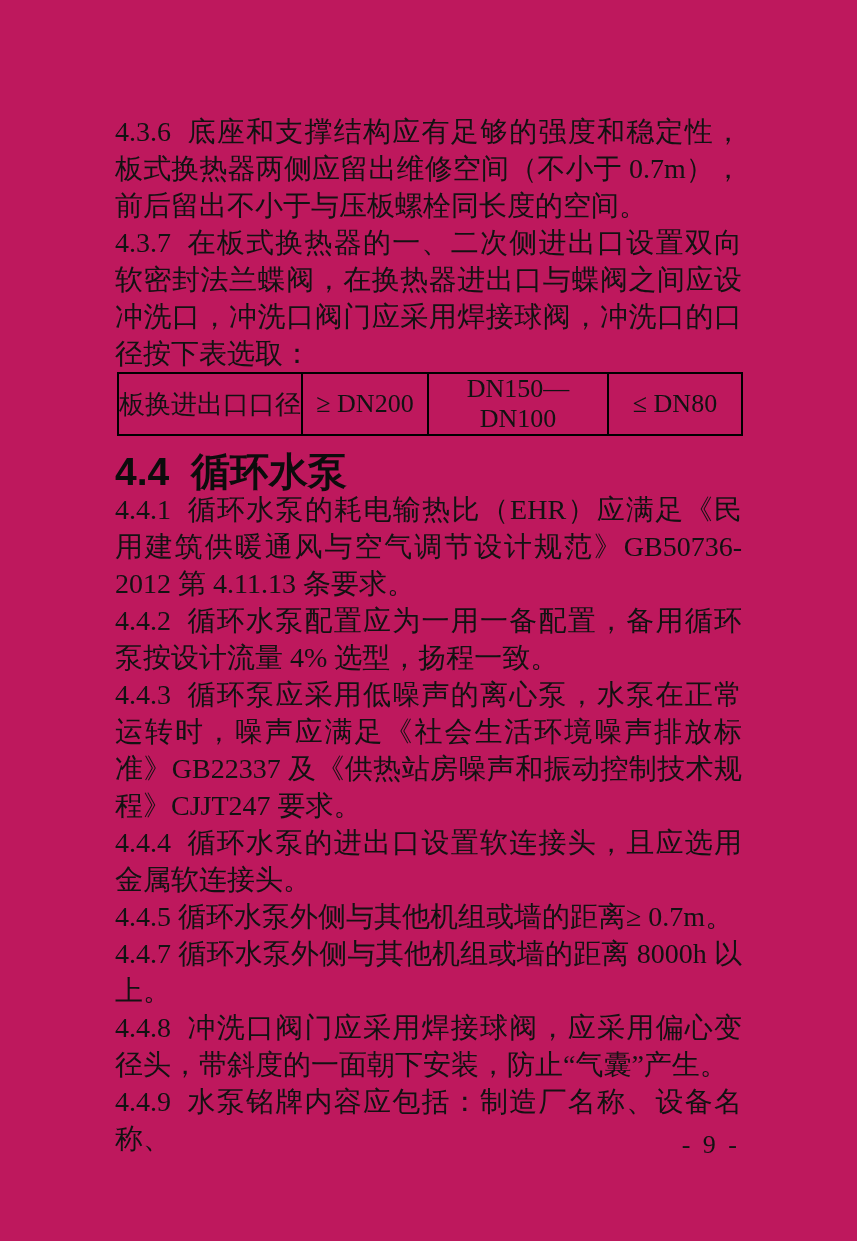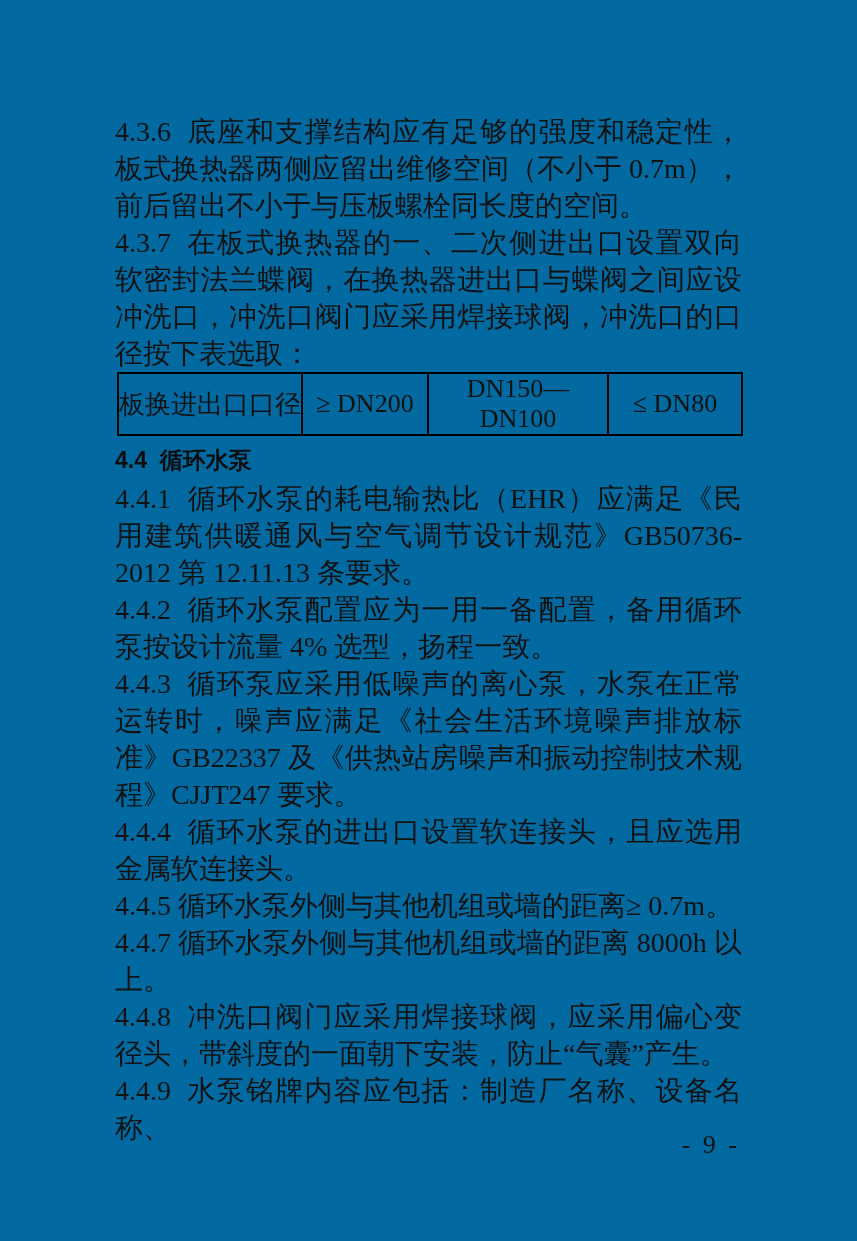--- a/index.html
+++ b/index.html
@@ -4,43 +4,43 @@
 <style>
   html, body { margin: 0; padding: 0; }
   body {
     width: 857px; height: 1241px;
     background: #ffffff;
     font-family: "Liberation Serif", "DejaVu Serif", serif;
   }
   .page {
     position: relative;
     width: 857px; height: 1241px;
-    background: #0369a1;
+    background: #be185d;
     color: #121212;
     overflow: hidden;
   }
   .content {
     position: absolute;
     left: 115px; top: 113px;
     width: 627px;
   }
   .clause {
     margin: 0;
     font-size: 28px;
     line-height: 37px;
     text-align: justify;
     white-space: pre-wrap;
     font-family: "Liberation Serif", "DejaVu Serif", serif;
     color: #121212;
   }
   .section-heading {
-    margin: 6px 0 1px 0;
+    margin: 17px 0 1px 0;
     font-family: "Liberation Sans", "DejaVu Sans", sans-serif;
     font-weight: 700;
-    font-size: 23px;
+    font-size: 39px;
     line-height: 37px;
     white-space: pre-wrap;
     color: #0c0c0c;
   }
   .flush-table {
     border-collapse: collapse;
     table-layout: fixed;
     width: 624px;
     margin: 0 0 0 2px;
   }
@@ -85,21 +85,21 @@
           <td>板换进出口口径</td>
           <td>≥ DN200</td>
           <td>DN150—DN100</td>
           <td>≤ DN80</td>
         </tr>
       </tbody>
     </table>
 
     <h2 class="section-heading">4.4  循环水泵</h2>
 
-    <p class="clause">4.4.1  循环水泵的耗电输热比（EHR）应满足《民用建筑供暖通风与空气调节设计规范》GB50736-2012 第 12.11.13 条要求。</p>
+    <p class="clause">4.4.1  循环水泵的耗电输热比（EHR）应满足《民用建筑供暖通风与空气调节设计规范》GB50736-2012 第 4.11.13 条要求。</p>
     <p class="clause">4.4.2  循环水泵配置应为一用一备配置，备用循环泵按设计流量 4% 选型，扬程一致。</p>
     <p class="clause">4.4.3  循环泵应采用低噪声的离心泵，水泵在正常运转时，噪声应满足《社会生活环境噪声排放标准》GB22337 及《供热站房噪声和振动控制技术规程》CJJT247 要求。</p>
     <p class="clause">4.4.4  循环水泵的进出口设置软连接头，且应选用金属软连接头。</p>
     <p class="clause">4.4.5 循环水泵外侧与其他机组或墙的距离≥ 0.7m。</p>
     <p class="clause">4.4.7 循环水泵外侧与其他机组或墙的距离 8000h 以上。</p>
     <p class="clause">4.4.8  冲洗口阀门应采用焊接球阀，应采用偏心变径头，带斜度的一面朝下安装，防止“气囊”产生。</p>
     <p class="clause">4.4.9  水泵铭牌内容应包括：制造厂名称、设备名称、</p>
 
   </div>
 

